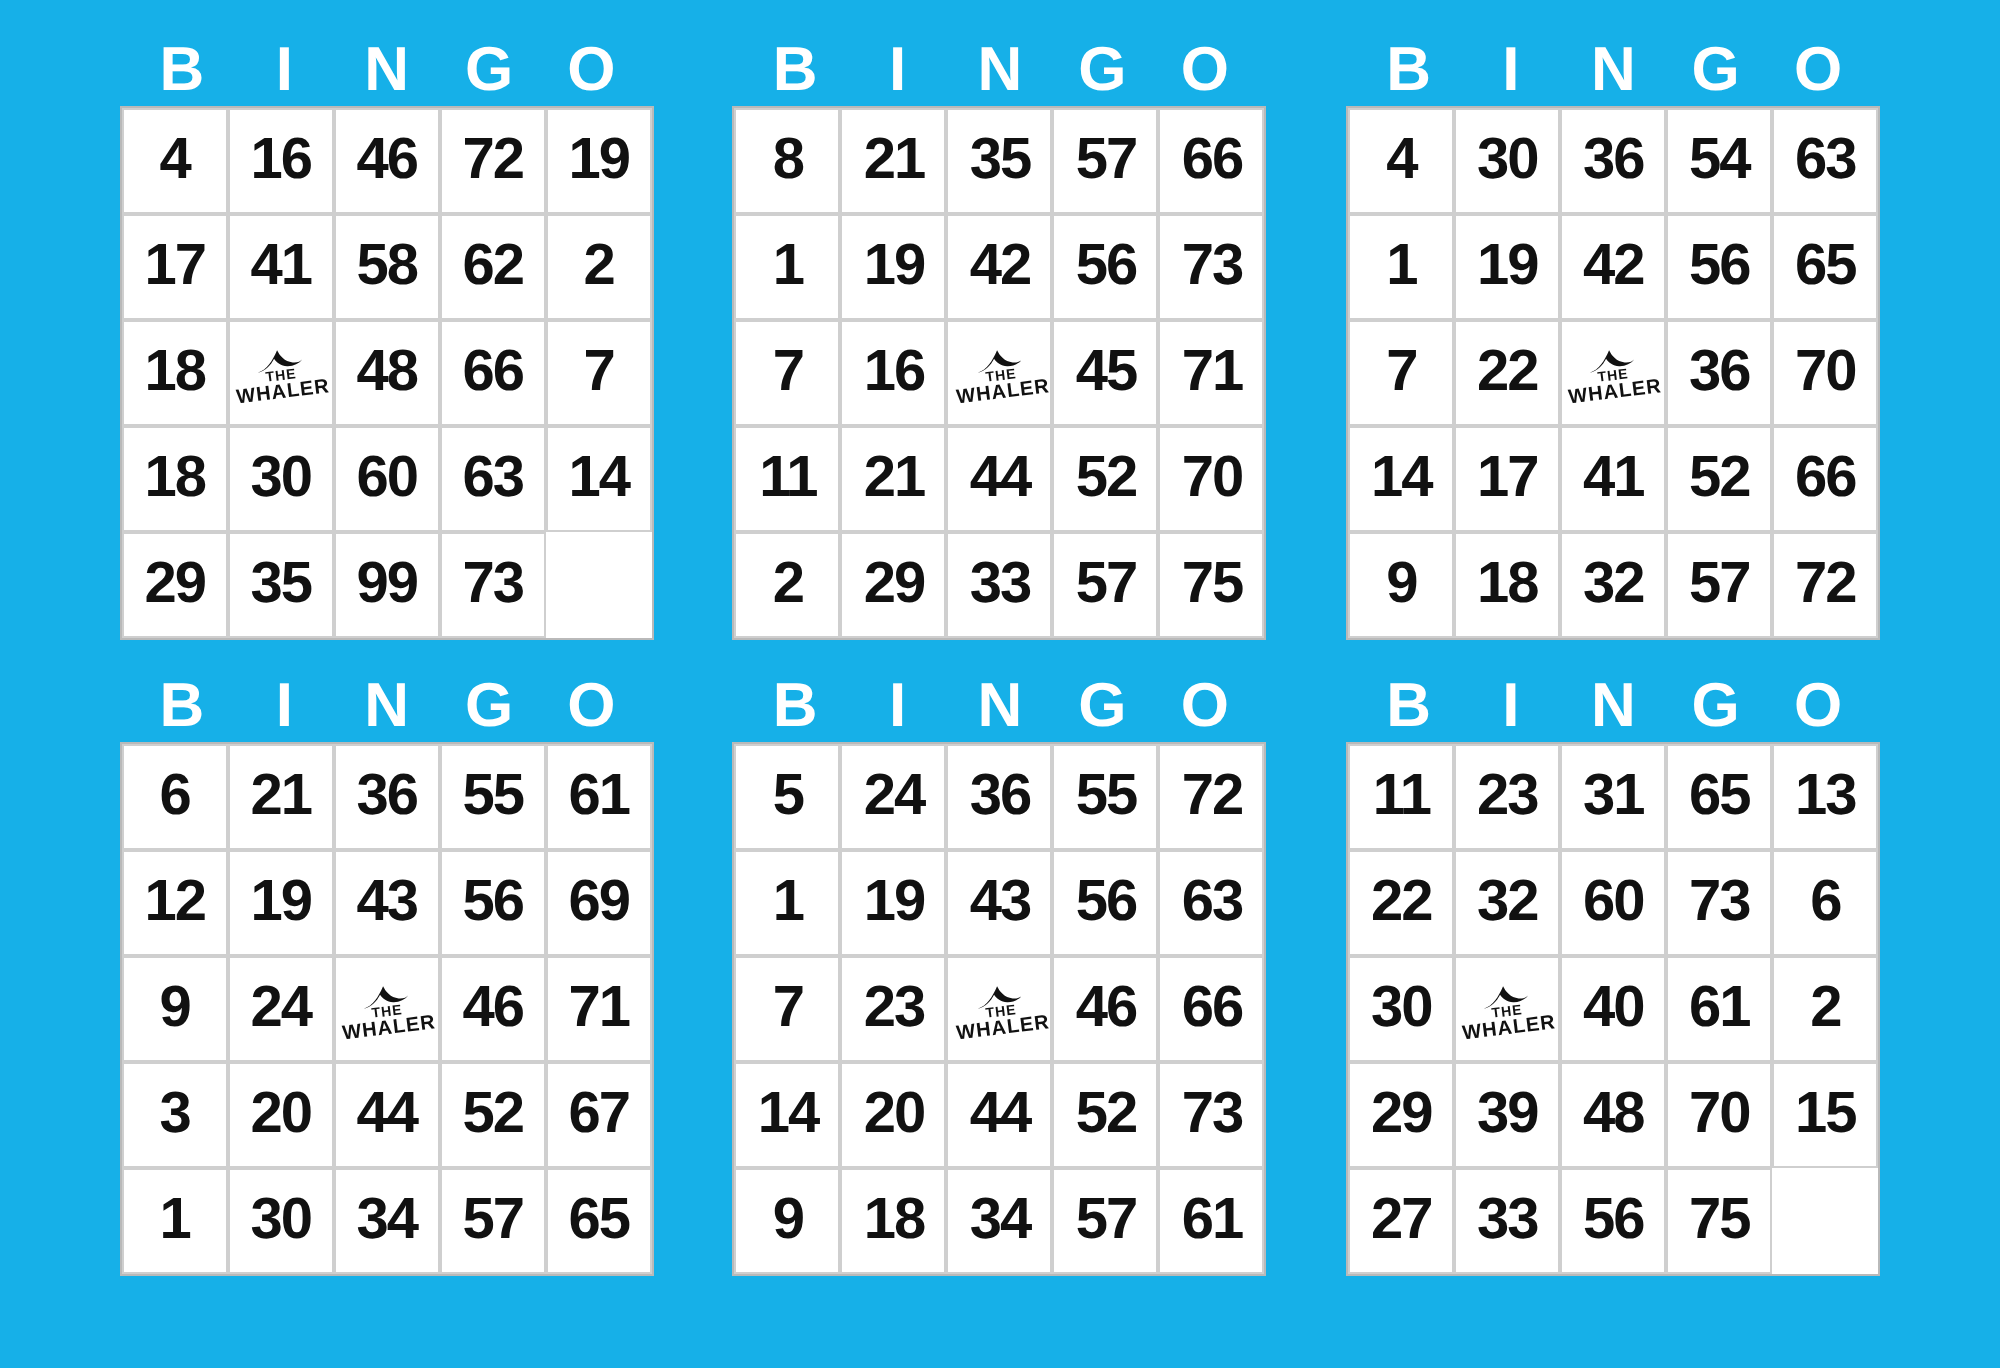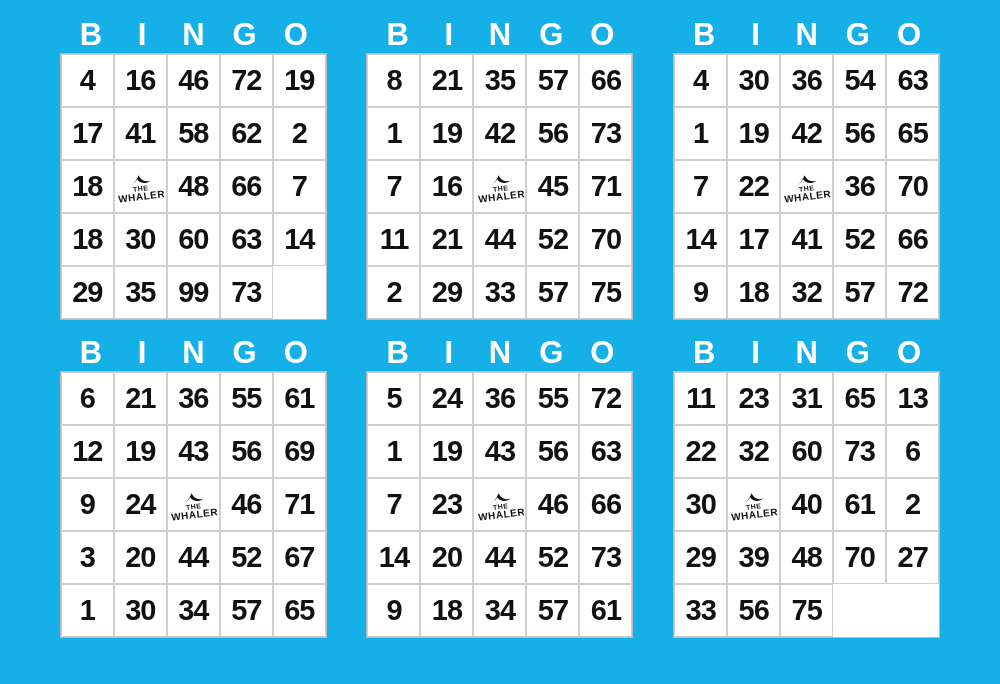--- a/index.html
+++ b/index.html
@@ -349,19 +349,20 @@
             <div class="whaler">WHALER</div>
           </div>
         </div>
         <div class="cell">40</div>
         <div class="cell">61</div>
         <div class="cell">2</div>
         <div class="cell">29</div>
         <div class="cell">39</div>
         <div class="cell">48</div>
         <div class="cell">70</div>
+        <div class="cell">15</div>
         <div class="cell">27</div>
         <div class="cell">33</div>
         <div class="cell">56</div>
         <div class="cell">75</div>
       </div>
     </div>
   </div>
 
 </body></html>

